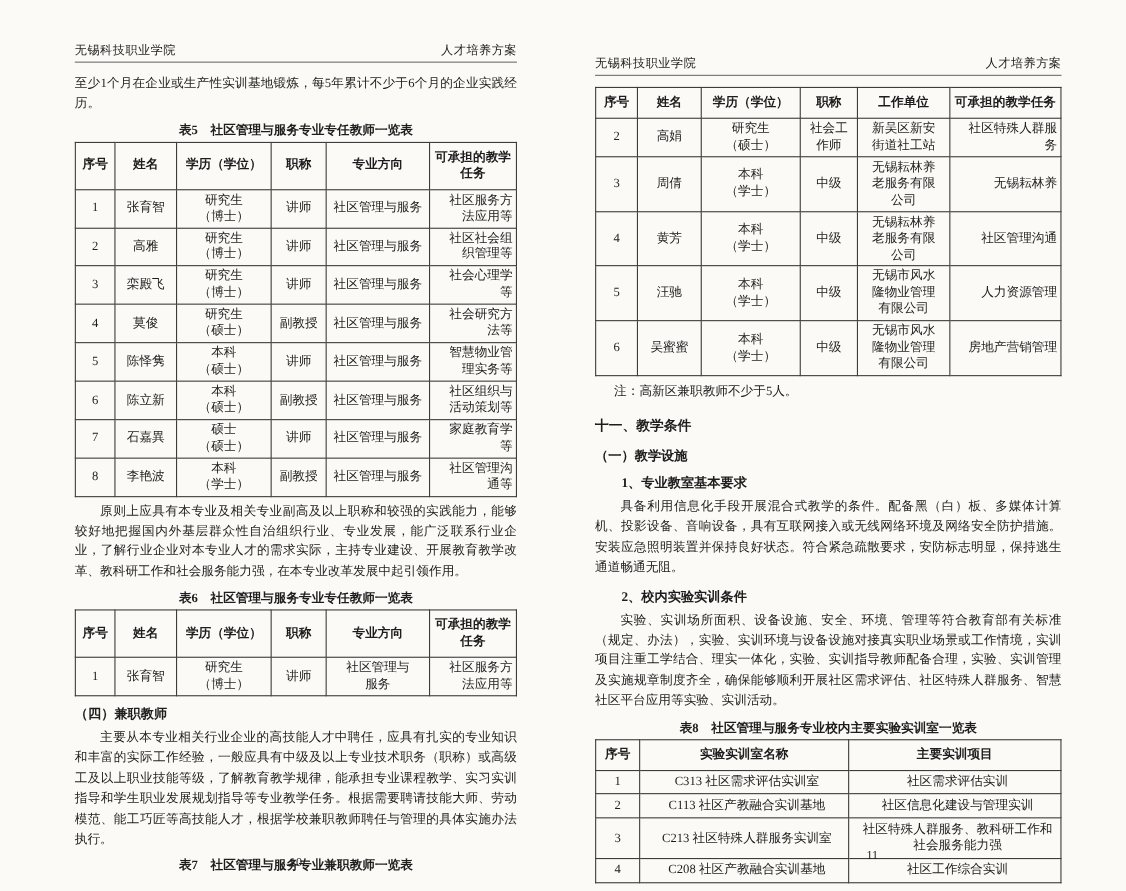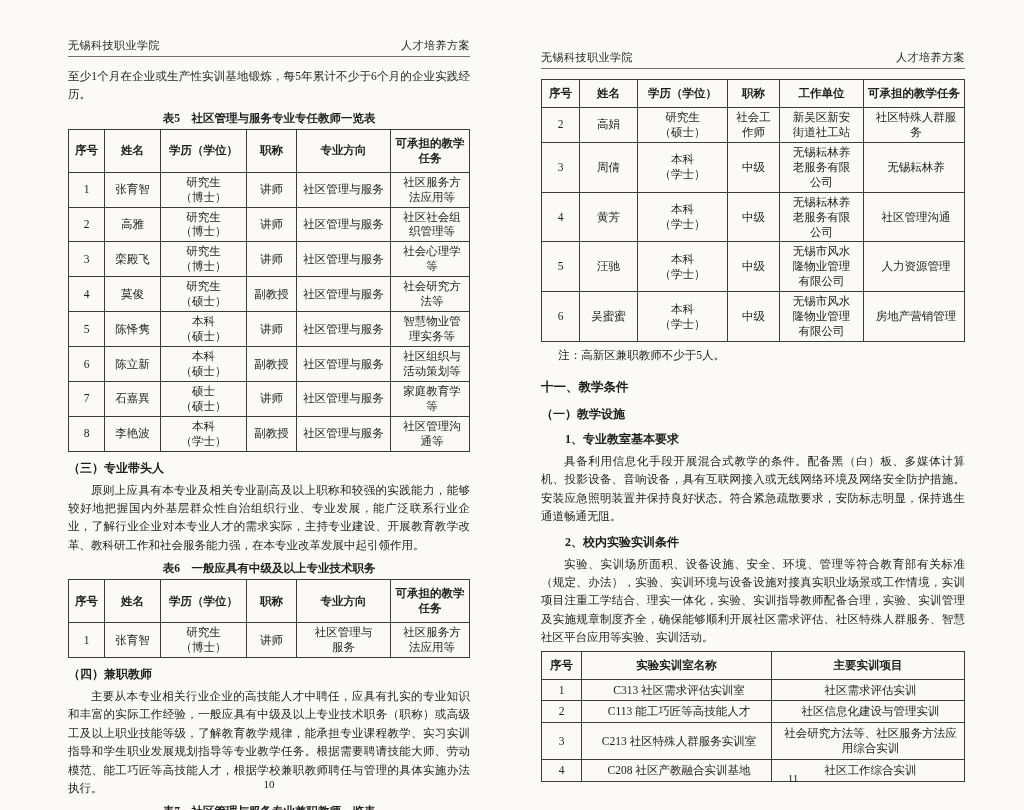--- a/index.html
+++ b/index.html
@@ -36,21 +36,21 @@
   }
 
   table { border-collapse: collapse; width: 100%; table-layout: fixed; }
   th, td {
     border: 1px solid #3c3c3c;
     font-size: 11.5px; line-height: 1.3;
     padding: 2px 3px; text-align: center; vertical-align: middle;
     white-space: pre-line; overflow: hidden;
   }
   th { font-weight: bold; padding: 6px 2px; }
-  .t-staff td:last-child { text-align: center; padding-left: 7px; }
+  .t-staff td:last-child { text-align: right; padding-left: 7px; }
   .t-rooms td:nth-child(2), .t-rooms td:nth-child(3) { text-align: center; padding-left: 8px; }
   .t-rooms td { padding-top: 3px; padding-bottom: 3px; }
 
   .sec-title { font-weight: bold; font-size: 12px; margin: 8px 0 3px; }
   .sec-title.indent { text-indent: 2em; }
   .chapter { font-weight: bold; font-size: 12.5px; margin: 16px 0 10px; }
   .note { font-size: 11.5px; margin: 6px 0 2px; text-indent: 1.5em; }
 
   .page-num {
     position: absolute; left: 0; width: 100%;
@@ -161,24 +161,23 @@
             <td>李艳波</td>
             <td>本科
 （学士）</td>
             <td>副教授</td>
             <td>社区管理与服务</td>
             <td>社区管理沟通等</td>
           </tr>
         </tbody>
       </table>
 
-    <div class="sec-title">（三）专业带头人</div>
     <p class="body-text">原则上应具有本专业及相关专业副高及以上职称和较强的实践能力，能够较好地把握国内外基层群众性自治组织行业、专业发展，能广泛联系行业企业，了解行业企业对本专业人才的需求实际，主持专业建设、开展教育教学改革、教科研工作和社会服务能力强，在本专业改革发展中起引领作用。</p>
 
-    <div class="caption">表6　一般应具有中级及以上专业技术职务</div>
+    <div class="caption">表6　社区管理与服务专业专任教师一览表</div>
     <table class="t-staff">
       <colgroup>
         <col style="width:36px">
           <col style="width:56px">
           <col style="width:86px">
         <col style="width:50px">
           <col style="width:94px">
           <col>
       </colgroup>
     <thead>
@@ -301,20 +300,21 @@
 
     <div class="chapter">十一、教学条件</div>
     <div class="sec-title">（一）教学设施</div>
 
     <div class="sec-title indent">1、专业教室基本要求</div>
     <p class="body-text">具备利用信息化手段开展混合式教学的条件。配备黑（白）板、多媒体计算机、投影设备、音响设备，具有互联网接入或无线网络环境及网络安全防护措施。安装应急照明装置并保持良好状态。符合紧急疏散要求，安防标志明显，保持逃生通道畅通无阻。</p>
 
     <div class="sec-title indent">2、校内实验实训条件</div>
     <p class="body-text">实验、实训场所面积、设备设施、安全、环境、管理等符合教育部有关标准（规定、办法），实验、实训环境与设备设施对接真实职业场景或工作情境，实训项目注重工学结合、理实一体化，实验、实训指导教师配备合理，实验、实训管理及实施规章制度齐全，确保能够顺利开展社区需求评估、社区特殊人群服务、智慧社区平台应用等实验、实训活动。</p>
 
+    <div class="caption">表8　社区管理与服务专业校内主要实验实训室一览表</div>
     <table class="t-rooms">
       <colgroup>
         <col style="width:40px">
           <col style="width:190px">
           <col>
       </colgroup>
     <thead>
           <tr>
             <th>序号</th>
             <th>实验实训室名称</th>
@@ -322,27 +322,27 @@
           </tr>
         </thead>
         <tbody>
           <tr>
             <td>1</td>
             <td>C313 社区需求评估实训室</td>
             <td>社区需求评估实训</td>
           </tr>
           <tr>
             <td>2</td>
-            <td>C113 能工巧匠等高技能人才</td>
+            <td>C113 社区产教融合实训基地</td>
             <td>社区信息化建设与管理实训</td>
           </tr>
           <tr>
             <td>3</td>
             <td>C213 社区特殊人群服务实训室</td>
-            <td>社会研究方法等、社区服务方法应用综合实训</td>
+            <td>社区特殊人群服务、教科研工作和社会服务能力强</td>
           </tr>
           <tr>
             <td>4</td>
             <td>C208 社区产教融合实训基地</td>
             <td>社区工作综合实训</td>
           </tr>
         </tbody>
       </table>
 
     <div class="page-num">11</div>

